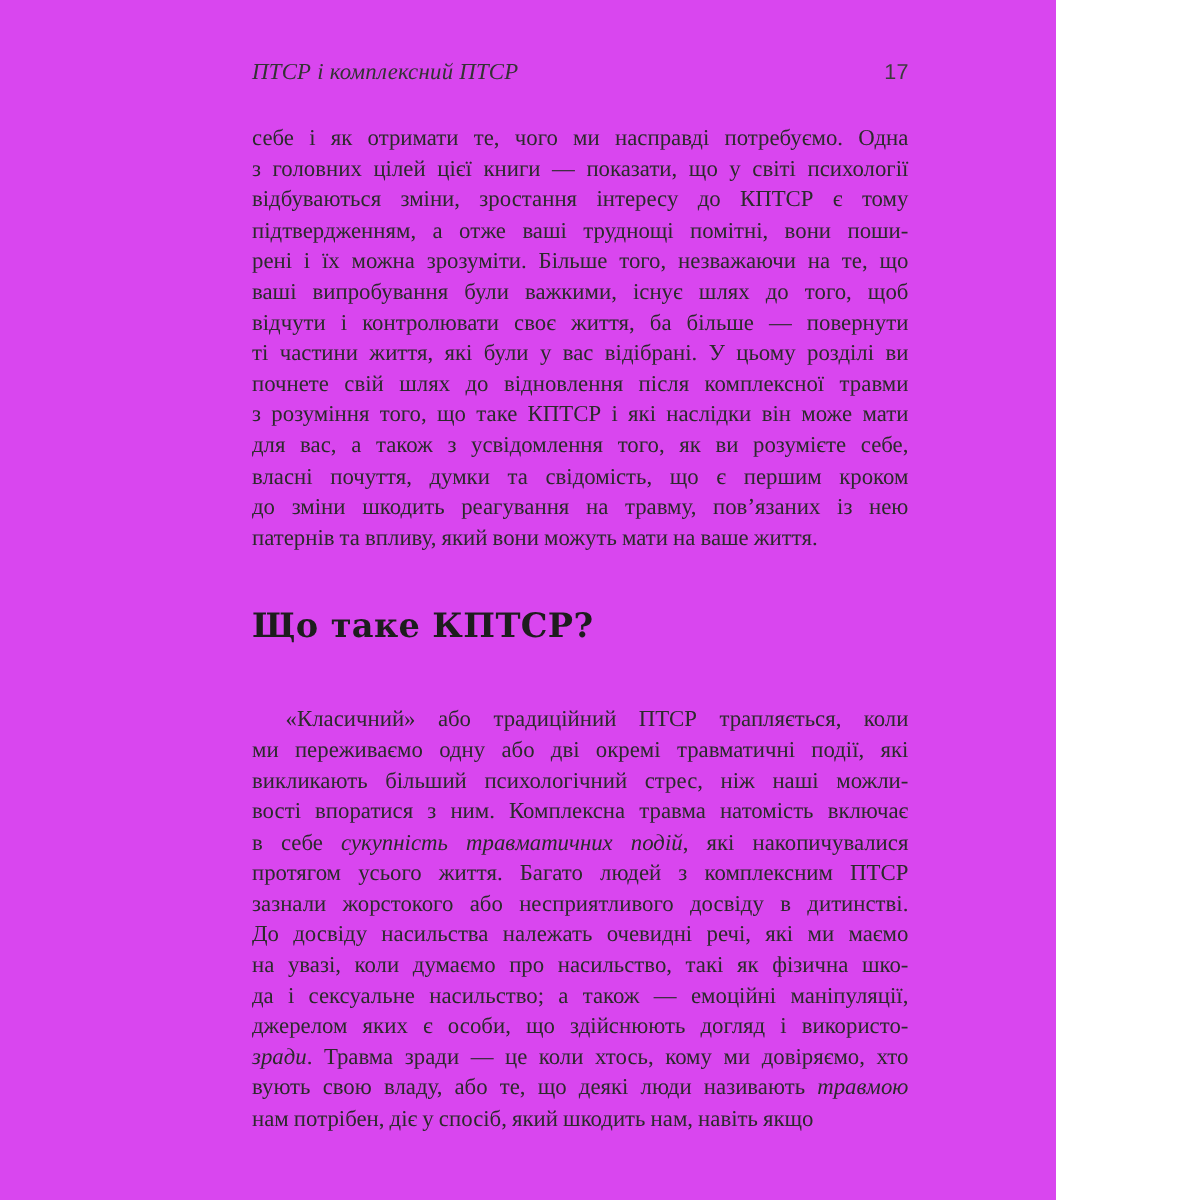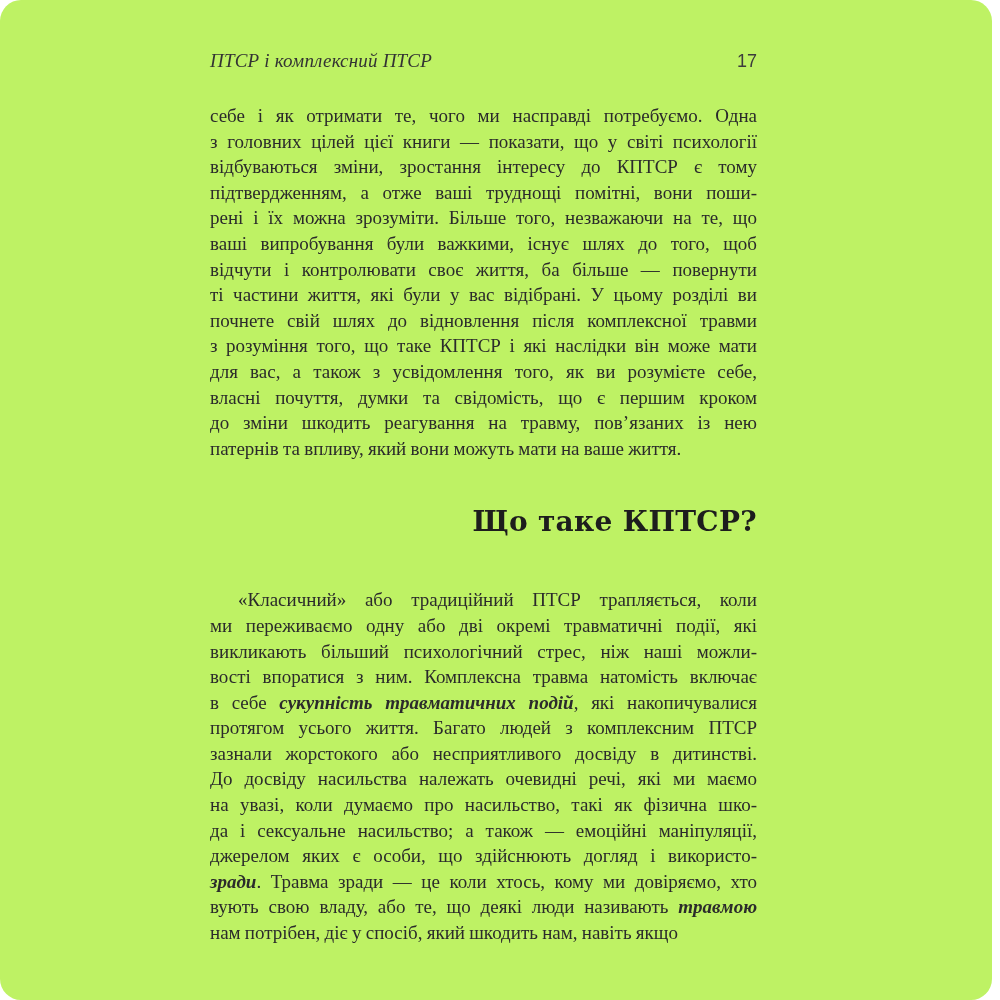--- a/index.html
+++ b/index.html
@@ -2,27 +2,26 @@
 <html><head>
 <meta charset="utf-8">
 <style>
   html, body {
     margin: 0;
     padding: 0;
     background: #ffffff;
   }
   .page {
     position: relative;
-    width: 992px;
+    width: 880px;
     height: 1000px;
-    background: #bef264;
+    background: #d946ef;
     font-family: "Liberation Serif", "DejaVu Serif", serif;
     color: #2b2b2b;
     overflow: hidden;
-    border-radius: 21px;
   }
   .running-header {
     position: absolute;
     top: 50px;
     left: 210px;
     width: 547px;
     display: flex;
     justify-content: space-between;
     align-items: baseline;
   }
@@ -47,24 +46,24 @@
   }
   .para { margin: 0; }
   .line {
     text-align: justify;
     text-align-last: justify;
     word-spacing: -0.5px;
     white-space: normal;
   }
   .line.last { text-align-last: left; }
   .line.indent { text-indent: 28px; margin-top: 47px; }
-  .it { font-style: italic; font-weight: bold; }
+  .it { font-style: italic; }
   .section-heading {
     margin: 43px 0 29px 0;
-    text-align: right;
+    text-align: left;
     font-family: "DejaVu Serif", serif;
     font-weight: bold;
     font-size: 28px;
     line-height: 36px;
     color: #1d1d1d;
     letter-spacing: 0.3px;
   }
 </style>
 </head>
 <body>

